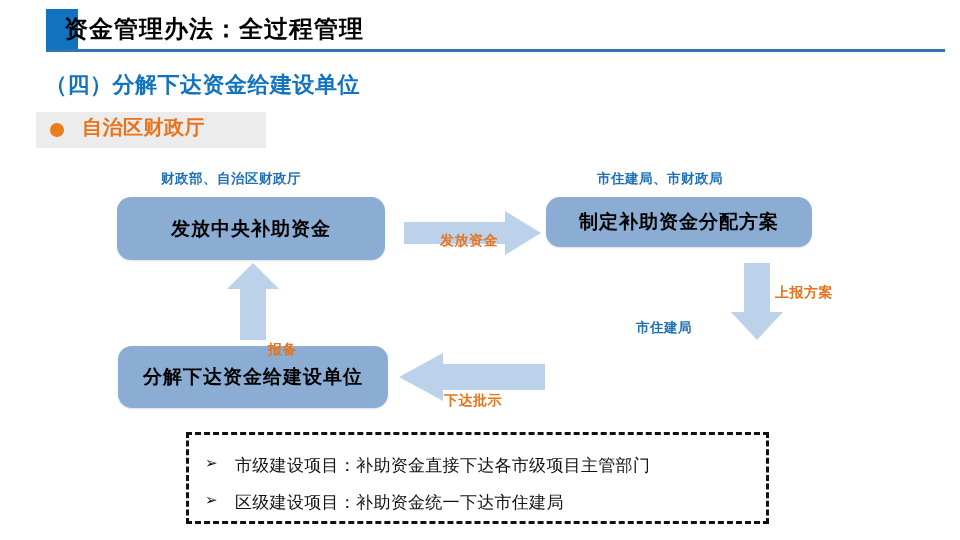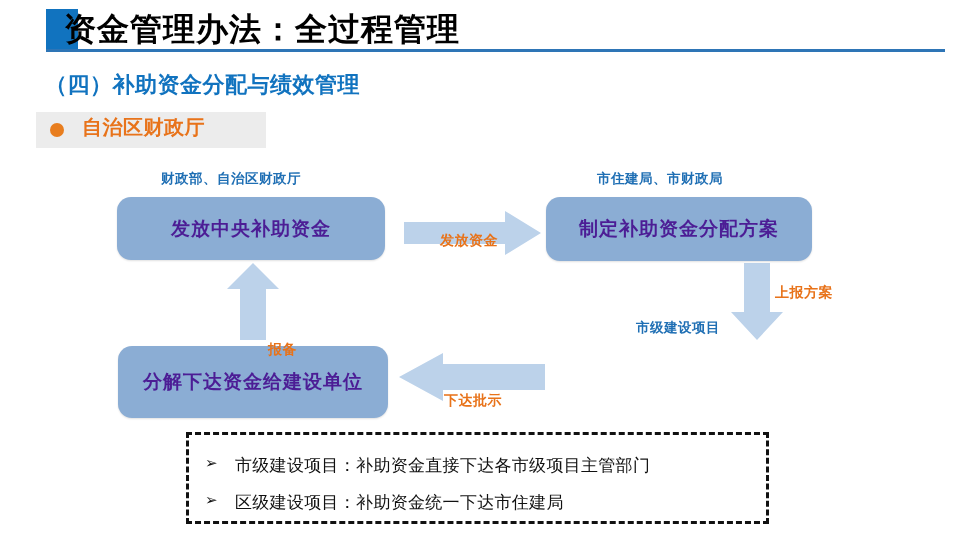--- a/index.html
+++ b/index.html
@@ -28,21 +28,21 @@
     left: 46px;
     top: 9px;
     width: 32px;
     height: 42px;
     background: #1173bf;
   }
   .hdr-title {
     position: absolute;
     left: 64px;
     top: 9px;
-    font-size: 32px;
+    font-size: 24px;
     font-weight: bold;
     color: #000000;
     letter-spacing: 1px;
     line-height: 40px;
     white-space: nowrap;
   }
   .hdr-rule {
     position: absolute;
     left: 46px;
     top: 49px;
@@ -93,30 +93,30 @@
   }
 
   
   .flow-box {
     position: absolute;
     background: #8badd4;
     border-radius: 14px;
     display: flex;
     align-items: center;
     justify-content: center;
-    color: #4c1d95;
+    color: #000000;
     font-weight: bold;
     font-size: 19px;
     letter-spacing: 1px;
     box-shadow: 0 1px 2px rgba(0,0,0,0.12);
   }
   .box-1 { left: 117px; top: 197px; width: 268px; height: 63px; }
-  .box-2 { left: 546px; top: 197px; width: 266px; height: 64px; }
+  .box-2 { left: 546px; top: 197px; width: 266px; height: 50px; }
   .box-3 { left: 556px; top: 346px; width: 261px; height: 62px; }
-  .box-4 { left: 118px; top: 346px; width: 270px; height: 72px; }
+  .box-4 { left: 118px; top: 346px; width: 270px; height: 62px; }
 
   
   .dept {
     position: absolute;
     font-size: 13.5px;
     font-weight: bold;
     color: #1f6fb4;
     white-space: nowrap;
     letter-spacing: 0.5px;
   }
@@ -181,40 +181,40 @@
 </style>
 </head>
 <body>
 
 <div class="slide">
 
   <div class="hdr-square"></div>
   <div class="hdr-title">资金管理办法：全过程管理</div>
   <div class="hdr-rule"></div>
 
-  <div class="sec-title">（四）补助资金分配与绩效管理</div>
+  <div class="sec-title">（四）分解下达资金给建设单位</div>
 
   <div class="bullet-band"></div>
   <div class="bullet-dot"></div>
   <div class="bullet-label">自治区财政厅</div>
 
   <svg class="arrow-layer" viewBox="0 0 960 540">
 
     <polygon points="404,222 505,222 505,211 541,233 505,255 505,244 404,244" fill="#bcd2ea"></polygon>
 
     <polygon points="744,263 770,263 770,312 783,312 757,340 731,312 744,312" fill="#bcd2ea"></polygon>
 
     <polygon points="545,364 443,364 443,353 399,377 443,401 443,390 545,390" fill="#bcd2ea"></polygon>
 
     <polygon points="240,340 266,340 266,289 279,289 253,263 227,289 240,289" fill="#bcd2ea"></polygon>
   </svg>
 
   <div class="dept dept-1">财政部、自治区财政厅</div>
   <div class="dept dept-2">市住建局、市财政局</div>
-  <div class="dept dept-3">市级建设项目</div>
+  <div class="dept dept-3">市住建局</div>
   <div class="dept dept-4">市财政局</div>
 
   <div class="flow-box box-1">发放中央补助资金</div>
   <div class="flow-box box-2">制定补助资金分配方案</div>
   <div class="flow-box box-4">分解下达资金给建设单位</div>
 
   <div class="arrow-label al-right">发放资金</div>
   <div class="arrow-label al-down">上报方案</div>
   <div class="arrow-label al-left">下达批示</div>
   <div class="arrow-label al-up">报备</div>

